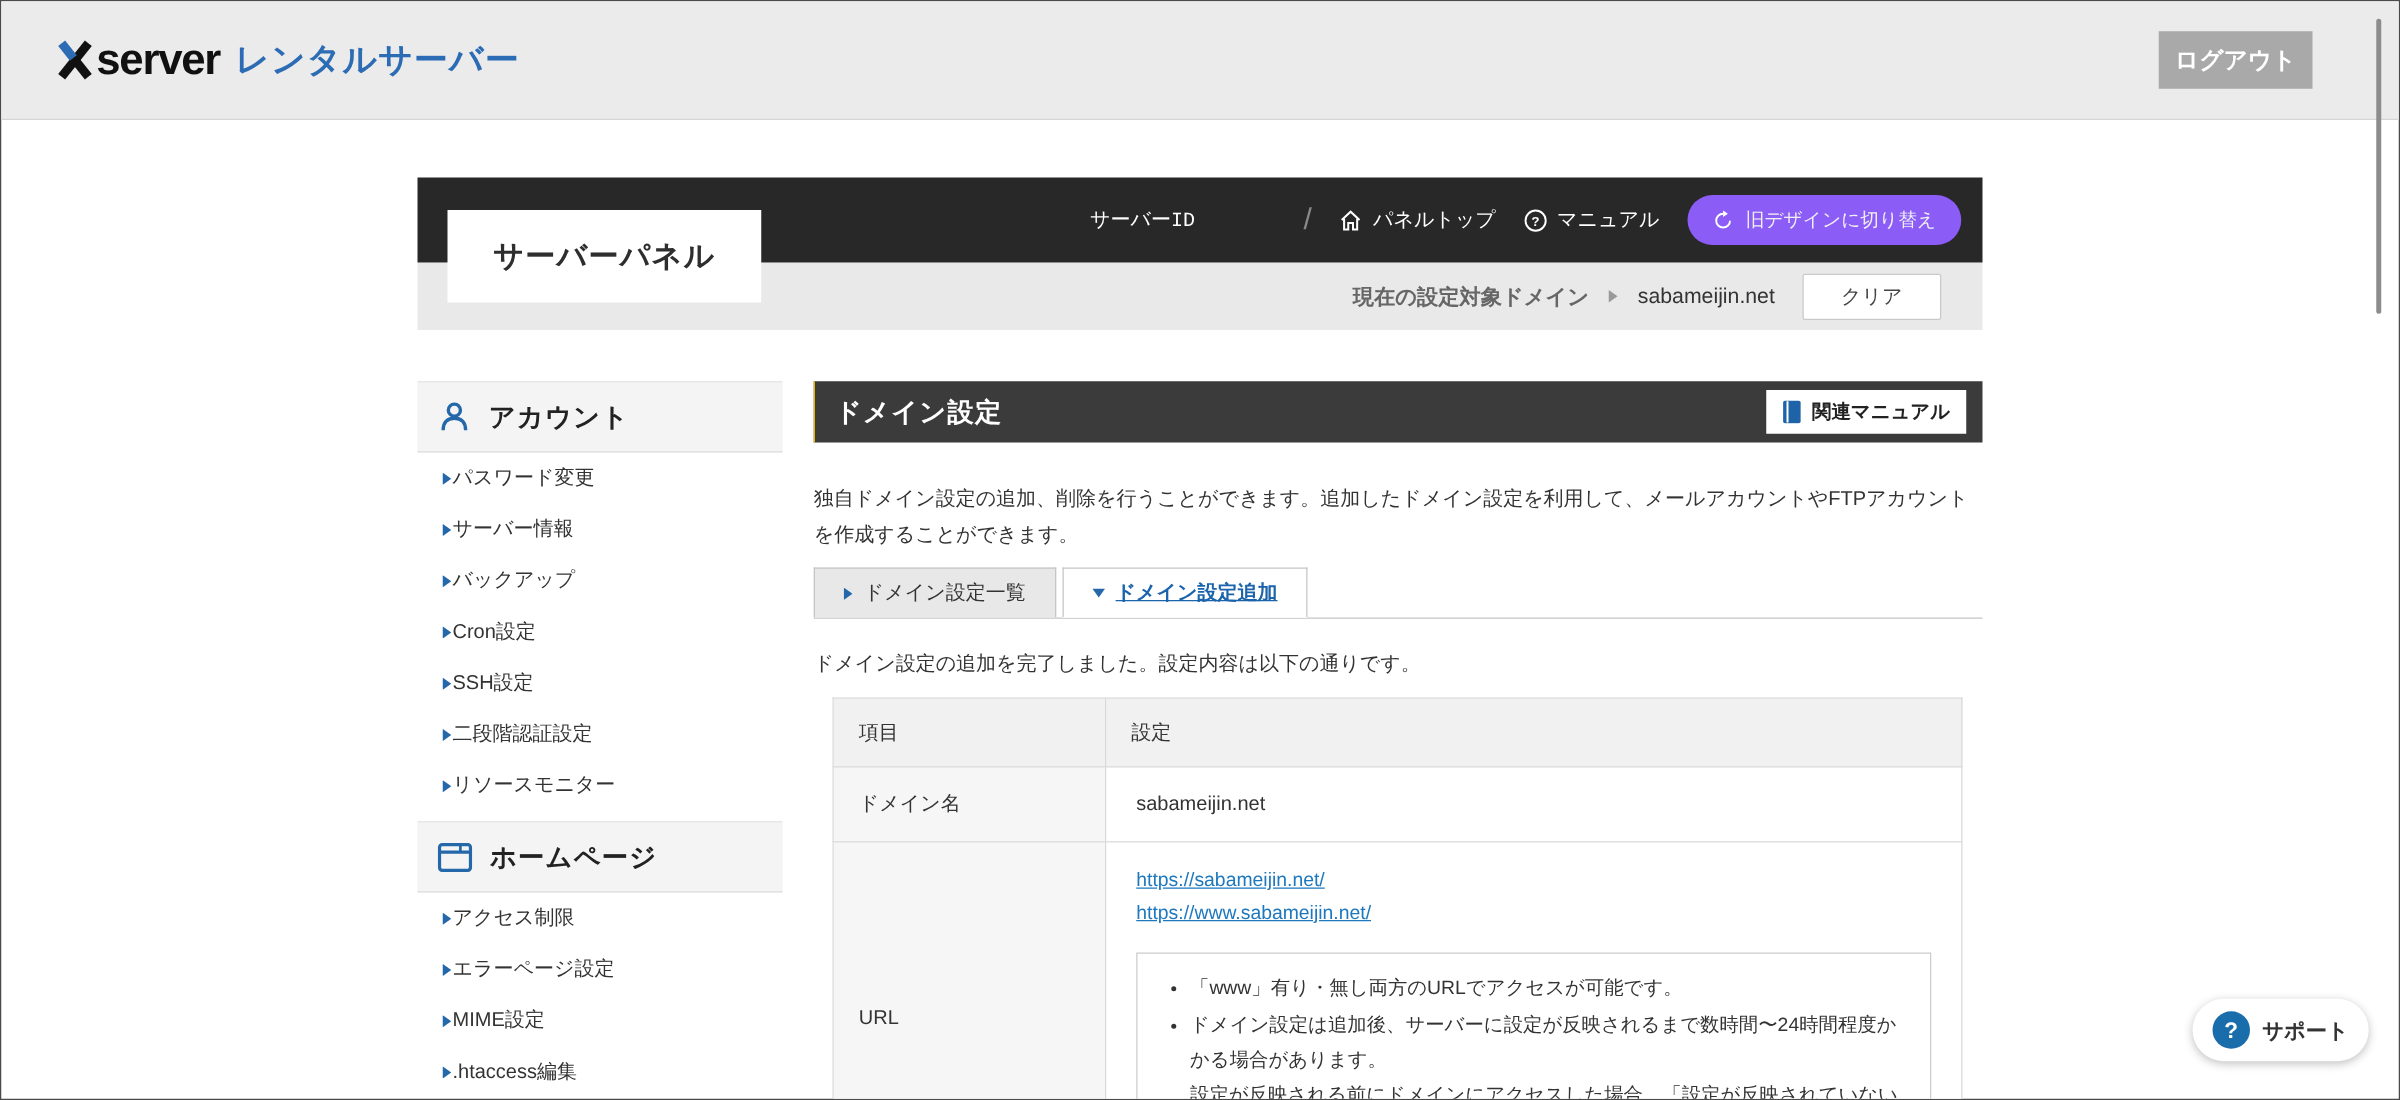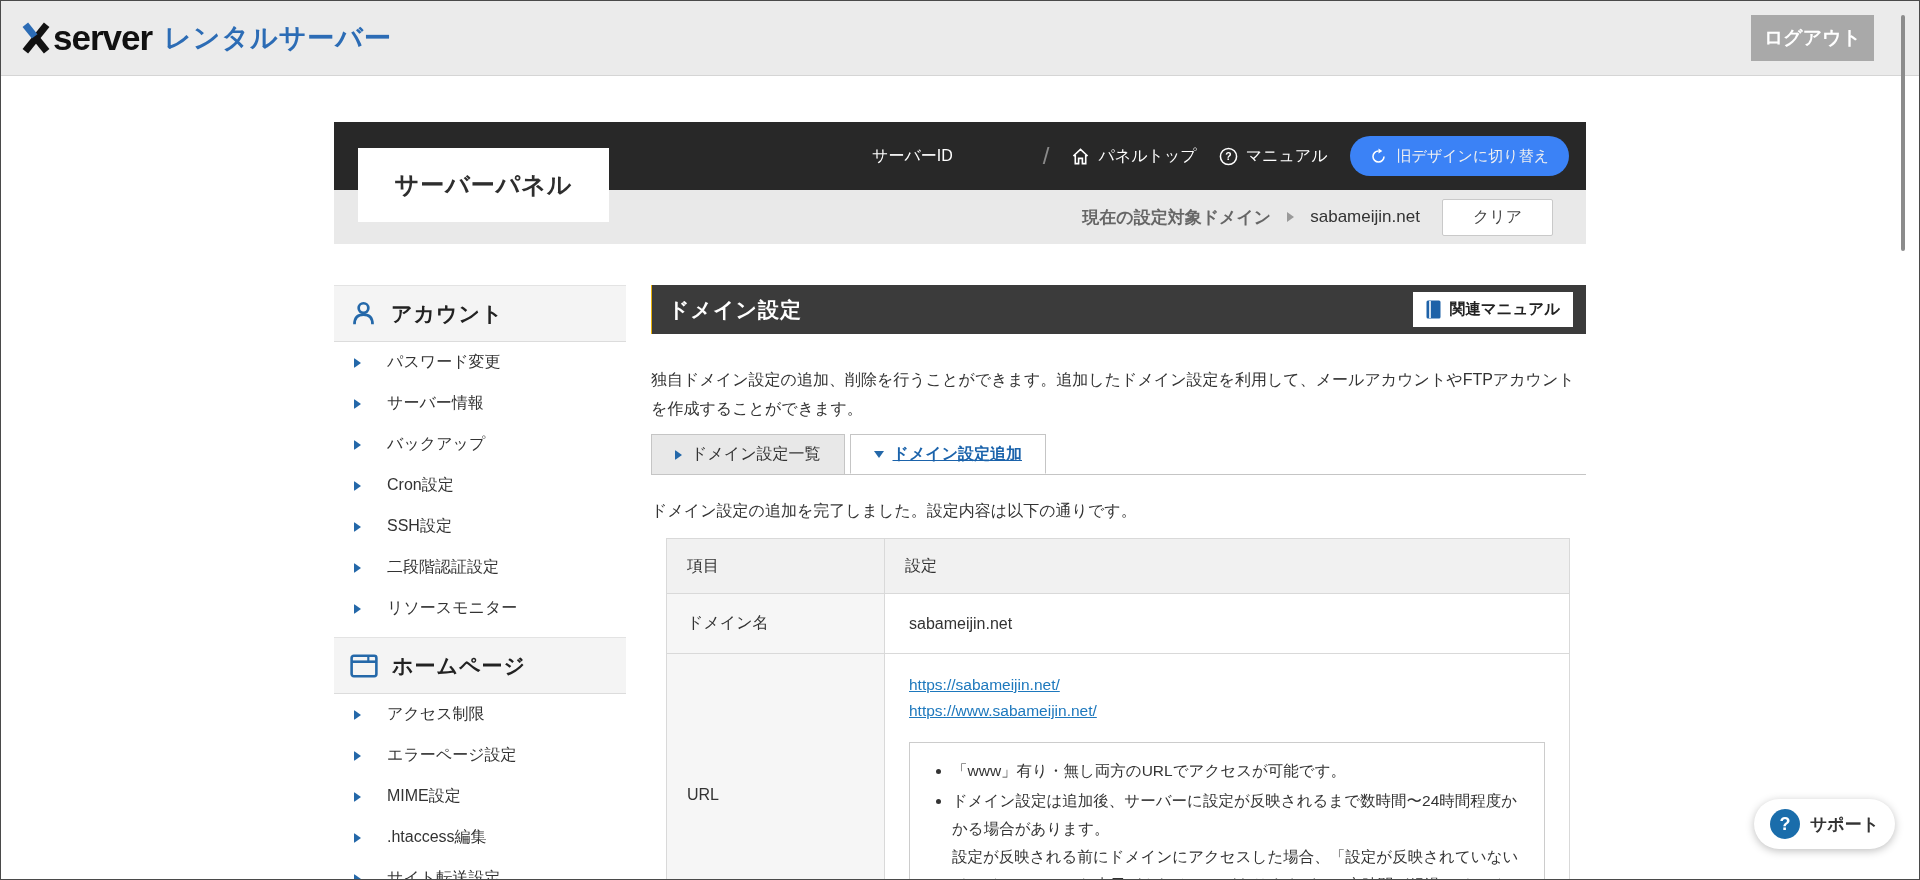--- a/index.html
+++ b/index.html
@@ -1,59 +1,59 @@
 <!DOCTYPE html>
 <html><head>
 <meta charset="utf-8">
 <style>
   * { margin:0; padding:0; box-sizing:border-box; }
   html,body { width:1920px; height:880px; }
   body { font-family:"Liberation Sans","DejaVu Sans",sans-serif; background:#fff; }
   .page { position:relative; width:1920px; height:880px; overflow:hidden; background:#fff; border:1px solid #4a4a4a; }
 
   
-  .top-header { height:75px; background:#ebebeb; border-bottom:1px solid #d5d5d5; display:flex; align-items:center; padding:0 20px; }
+  .top-header { height:95px; background:#ebebeb; border-bottom:1px solid #d5d5d5; display:flex; align-items:center; padding:0 44px; }
   .logo { display:flex; align-items:center; cursor:pointer; }
   .logo-x { width:30px; height:32px; margin-right:2px; }
   .logo-word { font-size:35px; font-weight:bold; color:#111; letter-spacing:-1px; }
   .logo-suffix { font-size:27px; font-weight:bold; color:#2c6cb5; margin-left:12px; letter-spacing:1px; }
   .logout-btn { margin-left:auto; margin-right:25px; width:123px; height:46px; background:#a9a9a9; color:#fff; font-weight:bold; font-size:19px; display:flex; align-items:center; justify-content:center; cursor:pointer; border:none; }
 
   
   .scroll-thumb { position:absolute; right:14px; top:14px; width:4px; height:236px; background:#8c8c8c; border-radius:2px; }
 
   
   .shell { position:relative; width:1252px; margin:0 auto; padding-top:46px; }
 
   
   .panel-head { position:relative; height:68px; background:#282828; }
   .panel-title-box { position:absolute; left:24px; top:26px; width:251px; height:74px; background:#fff; z-index:3; display:flex; align-items:center; justify-content:center; font-size:24px; font-weight:bold; color:#2e2e2e; letter-spacing:1px; }
-  .server-id { position:absolute; left:538px; top:0; height:68px; display:flex; align-items:center; color:#fff; font-size:16px; }
+  .server-id { position:absolute; left:538px; top:0; height:68px; display:flex; align-items:center; color:#fff; font-size:16px;font-family:Liberation Mono, monospace; }
   .panel-right { position:absolute; right:17px; top:0; height:68px; display:flex; align-items:center; gap:22px; }
   .nav-sep { color:#8a8a8a; font-size:24px; font-weight:300; }
   .nav-link { display:flex; align-items:center; gap:8px; color:#fff; font-size:16px; cursor:pointer; }
   .nav-link svg { display:block; }
-  .design-pill { display:flex; align-items:center; gap:10px; background:#3b82f6; border-radius:20px; height:40px; padding:0 20px; color:#f0f0f0; font-size:15px; cursor:pointer; }
+  .design-pill { display:flex; align-items:center; gap:10px; background:#8b5cf6; border-radius:20px; height:40px; padding:0 20px; color:#f0f0f0; font-size:15px; cursor:pointer; }
 
   
   .domain-bar { height:54px; background:#e9e9e9; display:flex; align-items:center; justify-content:flex-end; padding-right:33px; gap:16px; }
   .domain-label { font-size:17px; font-weight:bold; color:#666; }
   .domain-arrow { width:0; height:0; border-left:7px solid #9a9a9a; border-top:5px solid transparent; border-bottom:5px solid transparent; }
   .domain-value { font-size:17px; color:#333; margin-right:6px; }
   .clear-btn { background:#fff; border:1px solid #c9c9c9; color:#444; font-size:16px; padding:7px 30px; cursor:pointer; border-radius:2px; }
 
   
   .content { display:flex; gap:25px; margin-top:41px; }
 
   
   .sidebar { width:292px; flex:none; }
   .side-header { height:57px; background:#f4f4f4; border-top:1px solid #e3e3e3; border-bottom:1px solid #dcdcdc; display:flex; align-items:center; padding-left:16px; gap:14px; }
   .side-header-title { font-size:21px; font-weight:bold; color:#222; letter-spacing:1px; }
   .side-sec2 { margin-top:8px; }
-  .side-item { height:41px; display:flex; align-items:center; padding-left:20px; gap:26px; cursor:pointer; }
+  .side-item { height:41px; display:flex; align-items:center; padding-left:20px; gap:1px; cursor:pointer; }
   .side-item-label { font-size:16px; color:#333; }
   .chev-right { width:0; height:0; border-left:7px solid #2468a9; border-top:5px solid transparent; border-bottom:5px solid transparent; border-radius:1px; }
 
   
   .main { flex:1; min-width:0; }
   .main-titlebar { height:49px; background:#3b3b3b; border-left:1px solid #eab308; display:flex; align-items:center; padding:0 13px 0 16px; }
   .main-title { color:#fff; font-size:21px; font-weight:bold; letter-spacing:1px; }
   .manual-btn { margin-left:auto; background:#ffffff; border:none; display:flex; align-items:center; gap:9px; padding:7px 13px; cursor:pointer; }
   .manual-btn-label { font-size:15.5px; font-weight:bold; color:#222; }
   .desc { margin-top:31px; font-size:16px; line-height:29px; color:#333; }

